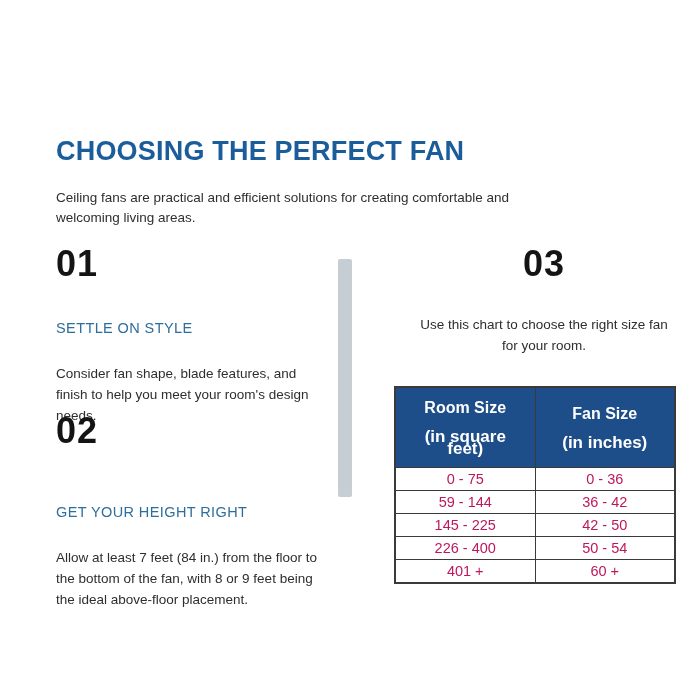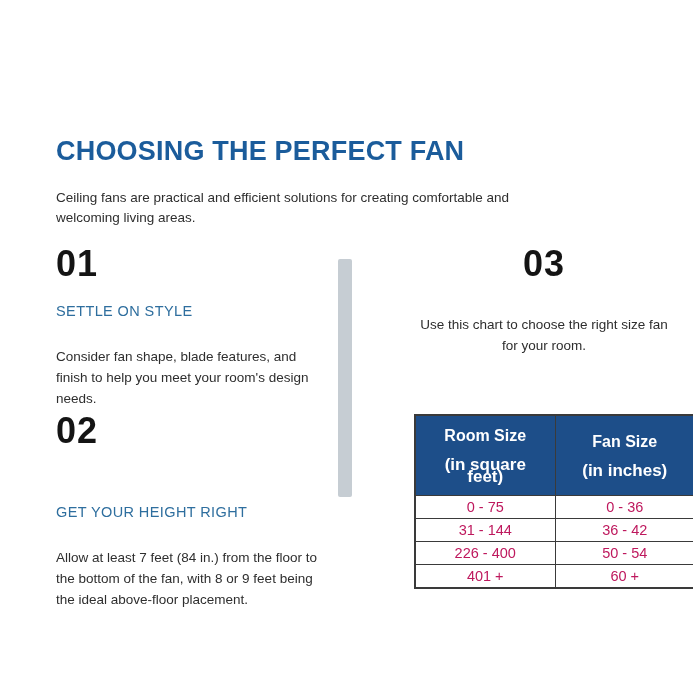--- a/index.html
+++ b/index.html
@@ -42,21 +42,21 @@
   .step-1 { left: 28px; top: 212px; width: 290px; }
   .step-2 { left: 28px; top: 379px; width: 290px; }
   .step-3 { left: 384px; top: 212px; width: 292px; text-align: center; }
   .step-number {
     font-size: 36px;
     font-weight: bold;
     line-height: 48px;
     color: var(--number-black);
     letter-spacing: 1px;
   }
-  .step-1 .step-heading, .step-3 .step-heading { }
+  .step-1 .step-heading, .step-3 .step-heading { margin-top: 17px; }
   .step-2 .step-heading { margin-top: 34px; }
   .step-heading {
     font-size: 14.5px;
     font-weight: normal;
     letter-spacing: 0.4px;
     color: var(--heading-blue);
     line-height: 18px;
   }
   .step-body {
     margin-top: 12px;
@@ -68,26 +68,25 @@
     position: absolute;
     left: 324px;
     top: 245px;
     width: 4px;
     height: 238px;
     background: var(--divider);
     border-radius: 2px;
   }
   .size-table {
     position: absolute;
-    left: 400px;
+    left: 380px;
     top: 372px;
     width: 282px;
     border-collapse: collapse;
     border: 2px solid var(--table-border);
-    margin-top: 28px;
   }
   .size-table th, .size-table td {
     border: 1px solid var(--table-border);
     text-align: center;
   }
   .size-table th {
     width: 50%;
     background: var(--table-header-bg);
     color: var(--table-header-text);
     padding: 4px 2px 5px 2px;
@@ -142,22 +141,26 @@
           <div class="th-sub">(in inches)</div>
         </th>
       </tr>
     </thead>
     <tbody>
       <tr>
         <td>0 - 75</td>
         <td>0 - 36</td>
       </tr>
       <tr>
-        <td>31 - 144</td>
+        <td>59 - 144</td>
         <td>36 - 42</td>
+      </tr>
+      <tr>
+        <td>145 - 225</td>
+        <td>42 - 50</td>
       </tr>
       <tr>
         <td>226 - 400</td>
         <td>50 - 54</td>
       </tr>
       <tr>
         <td>401 +</td>
         <td>60 +</td>
       </tr>
     </tbody>

